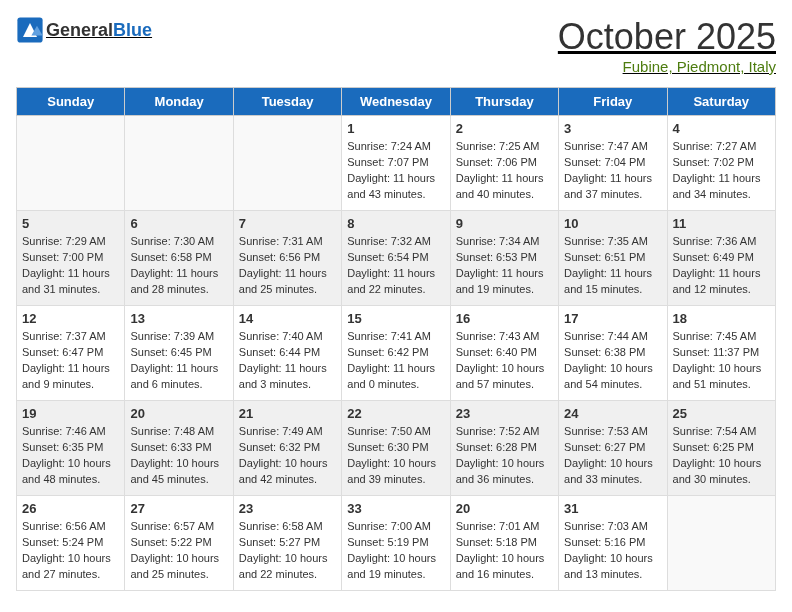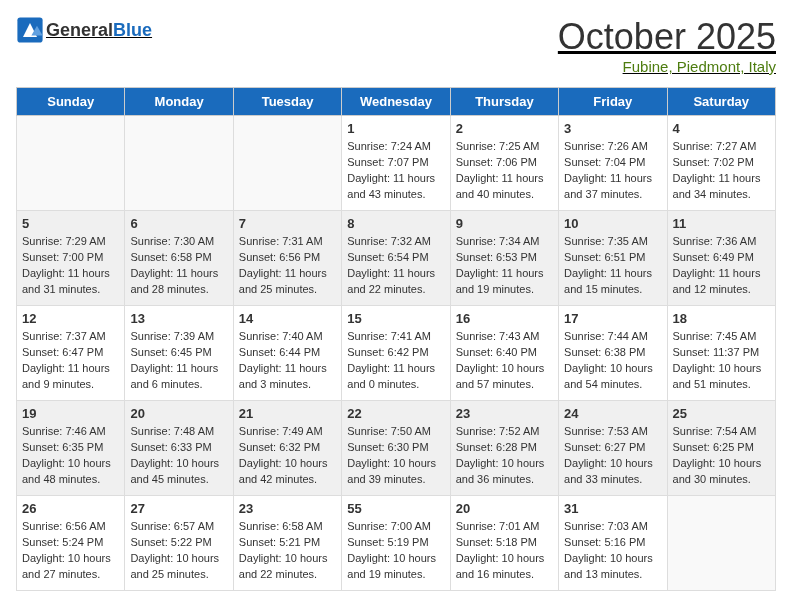--- a/index.html
+++ b/index.html
@@ -125,21 +125,21 @@
         </td>
         <td class="cal-cell">
           <span class="date-num">2</span>
           <div class="cell-info">Sunrise: 7:25 AM
 Sunset: 7:06 PM
 Daylight: 11 hours
 and 40 minutes.</div>
         </td>
         <td class="cal-cell">
           <span class="date-num">3</span>
-          <div class="cell-info">Sunrise: 7:26 AM
+          <div class="cell-info">Sunrise: 7:47 AM
 Sunset: 7:04 PM
 Daylight: 11 hours
 and 37 minutes.</div>
         </td>
         <td class="cal-cell">
           <span class="date-num">4</span>
           <div class="cell-info">Sunrise: 7:27 AM
 Sunset: 7:02 PM
 Daylight: 11 hours
 and 34 minutes.</div>
@@ -309,26 +309,26 @@
         <td class="cal-cell">
           <span class="date-num">27</span>
           <div class="cell-info">Sunrise: 6:57 AM
 Sunset: 5:22 PM
 Daylight: 10 hours
 and 25 minutes.</div>
         </td>
         <td class="cal-cell">
           <span class="date-num">23</span>
           <div class="cell-info">Sunrise: 6:58 AM
-Sunset: 5:21 PM
+Sunset: 5:27 PM
 Daylight: 10 hours
 and 22 minutes.</div>
         </td>
         <td class="cal-cell">
-          <span class="date-num">55</span>
+          <span class="date-num">33</span>
           <div class="cell-info">Sunrise: 7:00 AM
 Sunset: 5:19 PM
 Daylight: 10 hours
 and 19 minutes.</div>
         </td>
         <td class="cal-cell">
           <span class="date-num">20</span>
           <div class="cell-info">Sunrise: 7:01 AM
 Sunset: 5:18 PM
 Daylight: 10 hours

